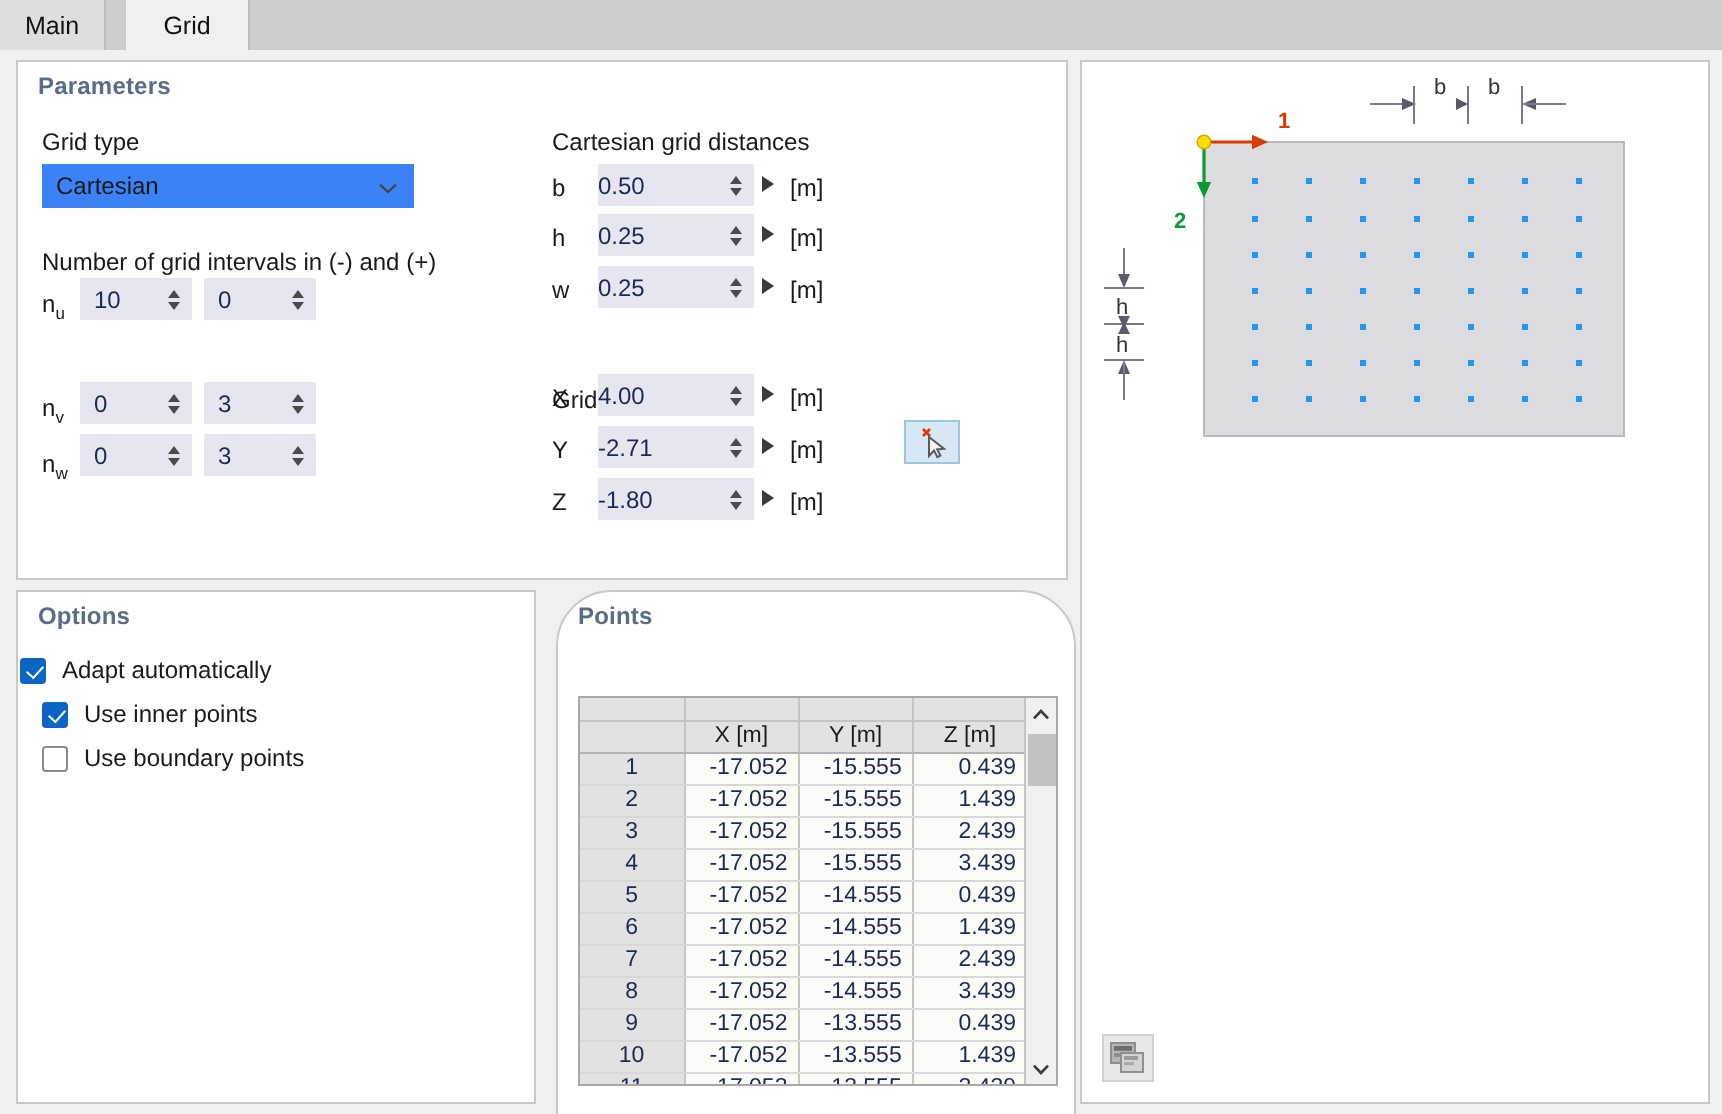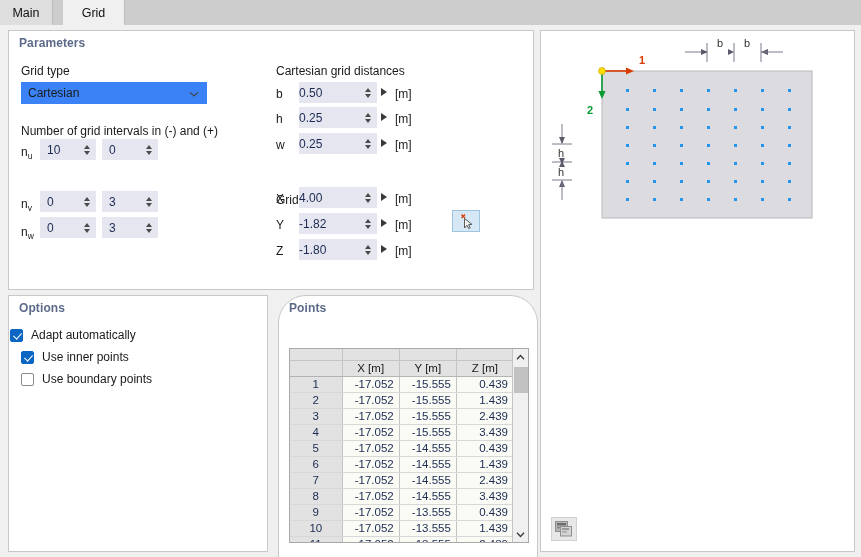--- a/index.html
+++ b/index.html
@@ -384,21 +384,21 @@
       <span class="spin">
           <i class="ar up"></i>
           <i class="ar dn"></i>
         </span>
     </div>
     <span class="playtri" style="left:372px; top:162px;"></span>
     <div class="lbl" style="left:386px; top:161px;">[m]</div>
 
     <div class="lbl" style="left:267px; top:187px;">Y</div>
     <div class="numfield" style="left:290px; top:182px; width:78px; height:21px;">
-      <span class="val">-1.82</span>
+      <span class="val">-2.71</span>
       <span class="spin">
           <i class="ar up"></i>
           <i class="ar dn"></i>
         </span>
     </div>
     <span class="playtri" style="left:372px; top:188px;"></span>
     <div class="lbl" style="left:386px; top:187px;">[m]</div>
 
     <div class="lbl" style="left:267px; top:213px;">Z</div>
     <div class="numfield" style="left:290px; top:208px; width:78px; height:21px;">

